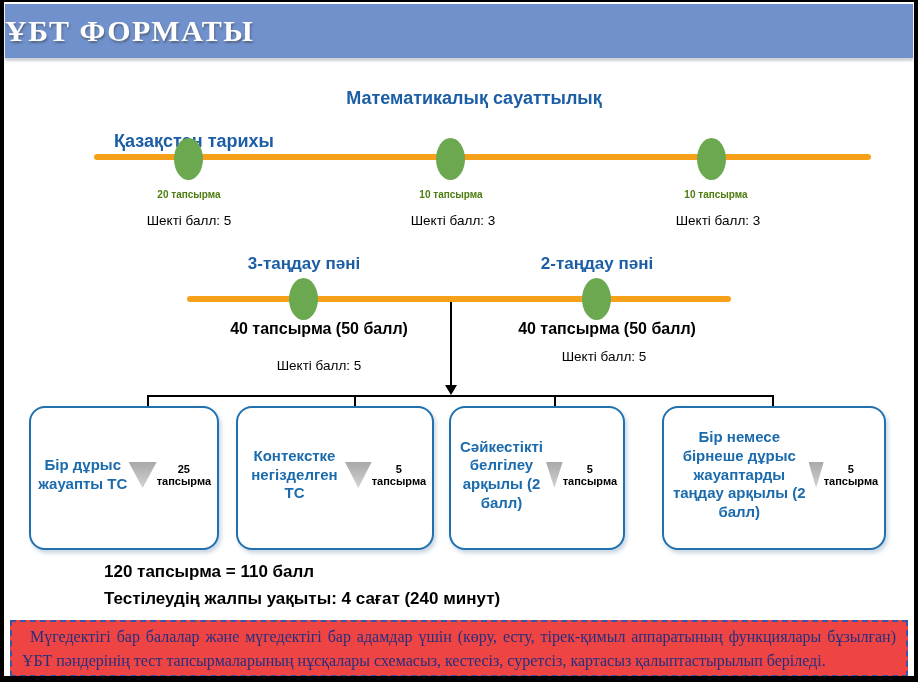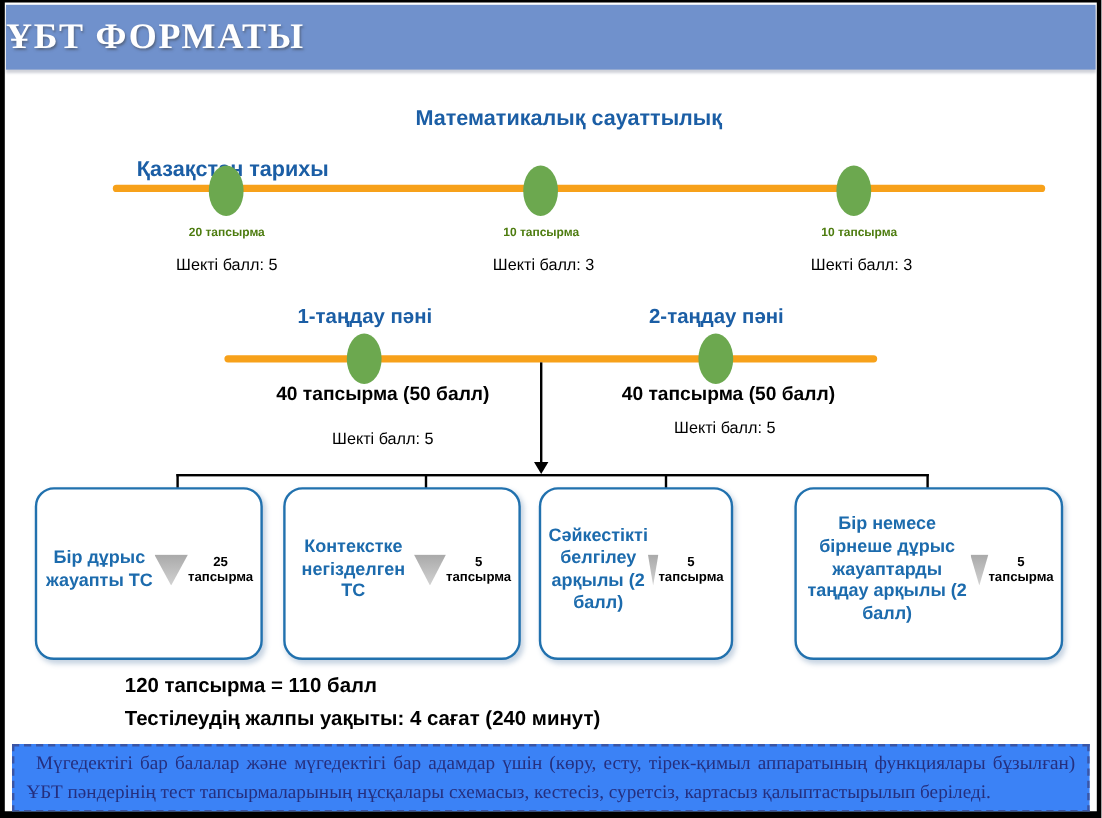--- a/index.html
+++ b/index.html
@@ -69,21 +69,21 @@
   }
   .tbox-count{color:#000; font-weight:bold; font-size:11px;text-align:center;}
   
   .summary{
     position:absolute; left:100px; top:556px; color:#000;
     font-weight:bold; font-size:17px; line-height:27px;
   }
   
   .note{
     position:absolute; left:6px; right:6px; top:618px; height:57px;
-    box-sizing:border-box; border:2px dashed #3A55A5; background:#3b82f6;
+    box-sizing:border-box; border:2px dashed #3A55A5; background:#ef4444;
     display:flex; align-items:center; padding:4px 10px;
   }
   .note-text{
     font-family:"Liberation Serif", serif; font-size:16px; line-height:1.45;
     color:#252F7E; text-align:justify; text-indent:8px; width:100%;
   }
 </style>
 </head>
 <body>
 
@@ -102,21 +102,21 @@
   <div class="oval" style="left:693px; top:136px;"></div>
 
   <div class="tasks" style="left:185px; top:187px;">20 тапсырма</div>
   <div class="tasks" style="left:447px; top:187px;">10 тапсырма</div>
   <div class="tasks" style="left:712px; top:187px;">10 тапсырма</div>
 
   <div class="thres" style="left:185px; top:211px;">Шекті балл: 5</div>
   <div class="thres" style="left:449px; top:211px;">Шекті балл:  3</div>
   <div class="thres" style="left:714px; top:211px;">Шекті балл: 3</div>
 
-  <div class="choice-title" style="left:300px; top:252px;">1-таңдау пәні</div>
+  <div class="choice-title" style="left:300px; top:252px;">3-таңдау пәні</div>
   <div class="choice-title" style="left:593px; top:252px;">2-таңдау пәні</div>
 
   <div class="oline" style="left:183px; top:294px; width:544px;"></div>
   <div class="oval" style="left:285px; top:276px;"></div>
   <div class="oval" style="left:578px; top:276px;"></div>
 
   <div class="tasks2" style="left:315px; top:318px;">40 тапсырма (50 балл)</div>
   <div class="tasks2" style="left:603px; top:318px;">40 тапсырма (50 балл)</div>
 
   <div class="thres" style="left:315px; top:356px;">Шекті балл: 5</div>
@@ -135,21 +135,21 @@
     <div class="tri"></div>
     <div class="tbox-count">25 тапсырма</div>
   </div>
 
   <div class="tbox" style="left:232px; width:198px;">
     <div class="tbox-title">Контекстке негізделген ТС</div>
     <div class="tri"></div>
     <div class="tbox-count">5 тапсырма</div>
   </div>
 
-  <div class="tbox" style="left:445px; width:162px;">
+  <div class="tbox" style="left:445px; width:176px;">
     <div class="tbox-title">Сәйкестікті белгілеу арқылы (2 балл)</div>
     <div class="tri"></div>
     <div class="tbox-count">5 тапсырма</div>
   </div>
 
   <div class="tbox" style="left:658px; width:224px;">
     <div class="tbox-title">Бір немесе бірнеше дұрыс жауаптарды таңдау арқылы (2 балл)</div>
     <div class="tri"></div>
     <div class="tbox-count">5 тапсырма</div>
   </div>

